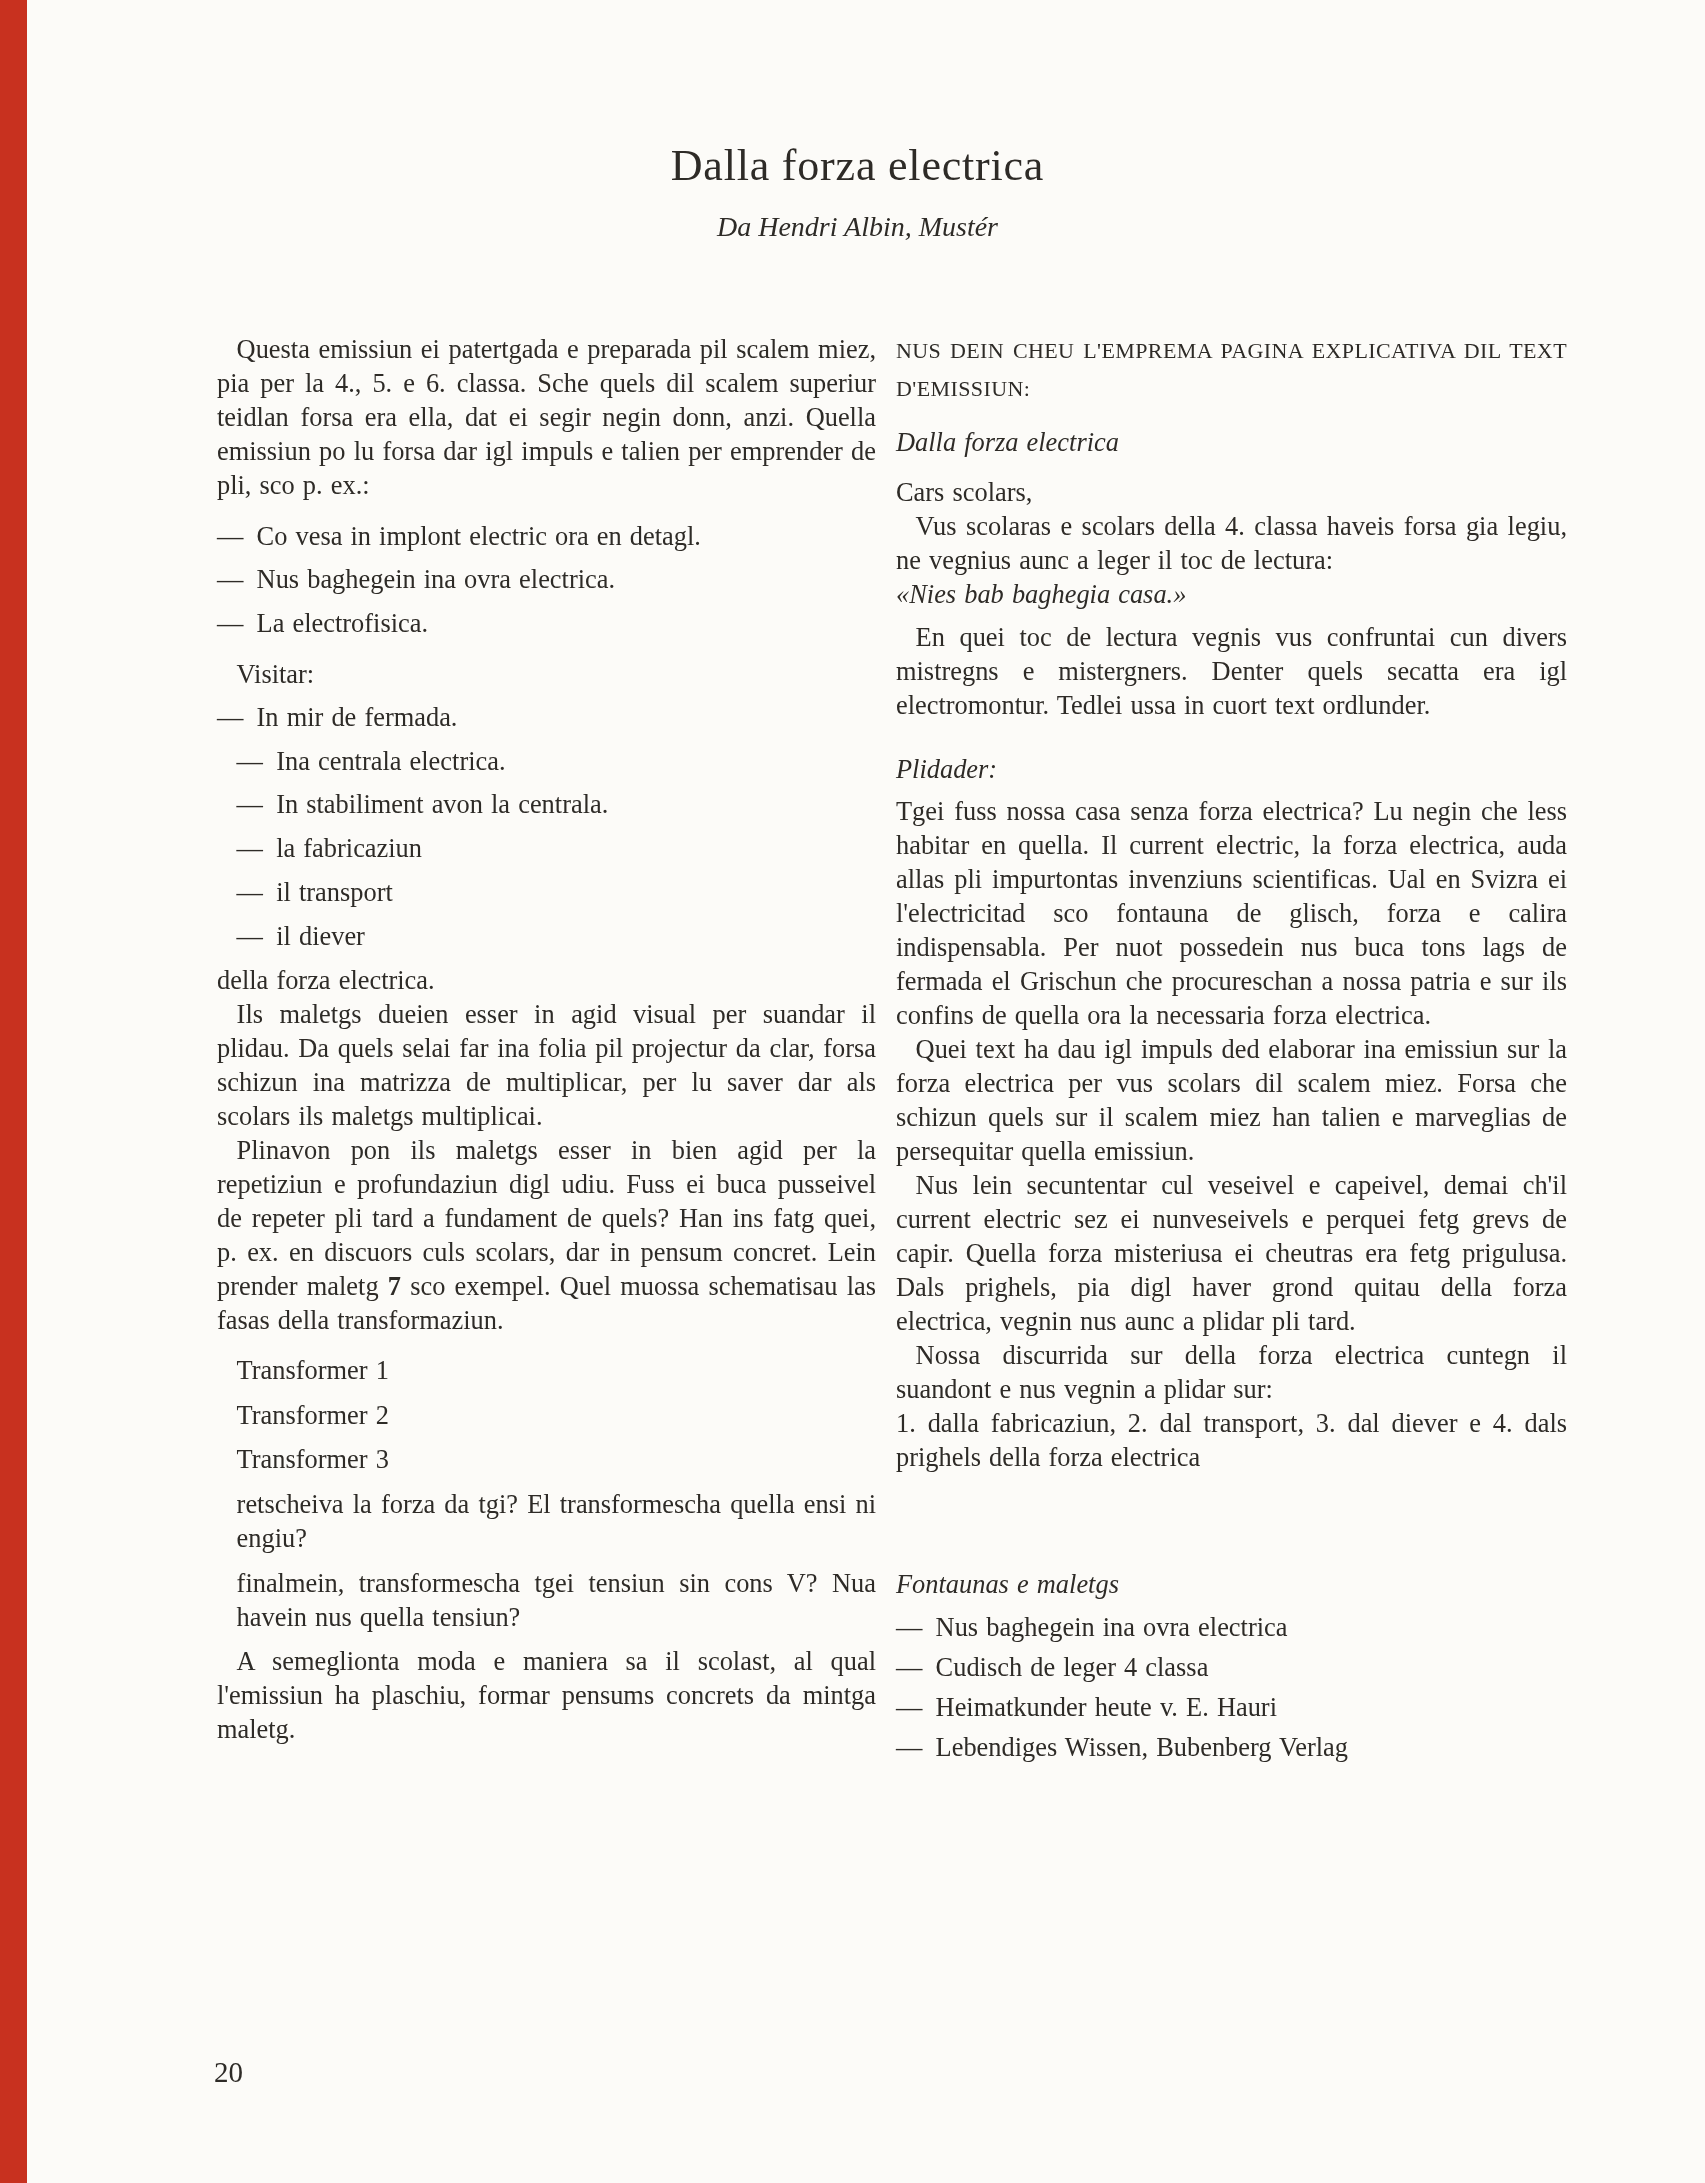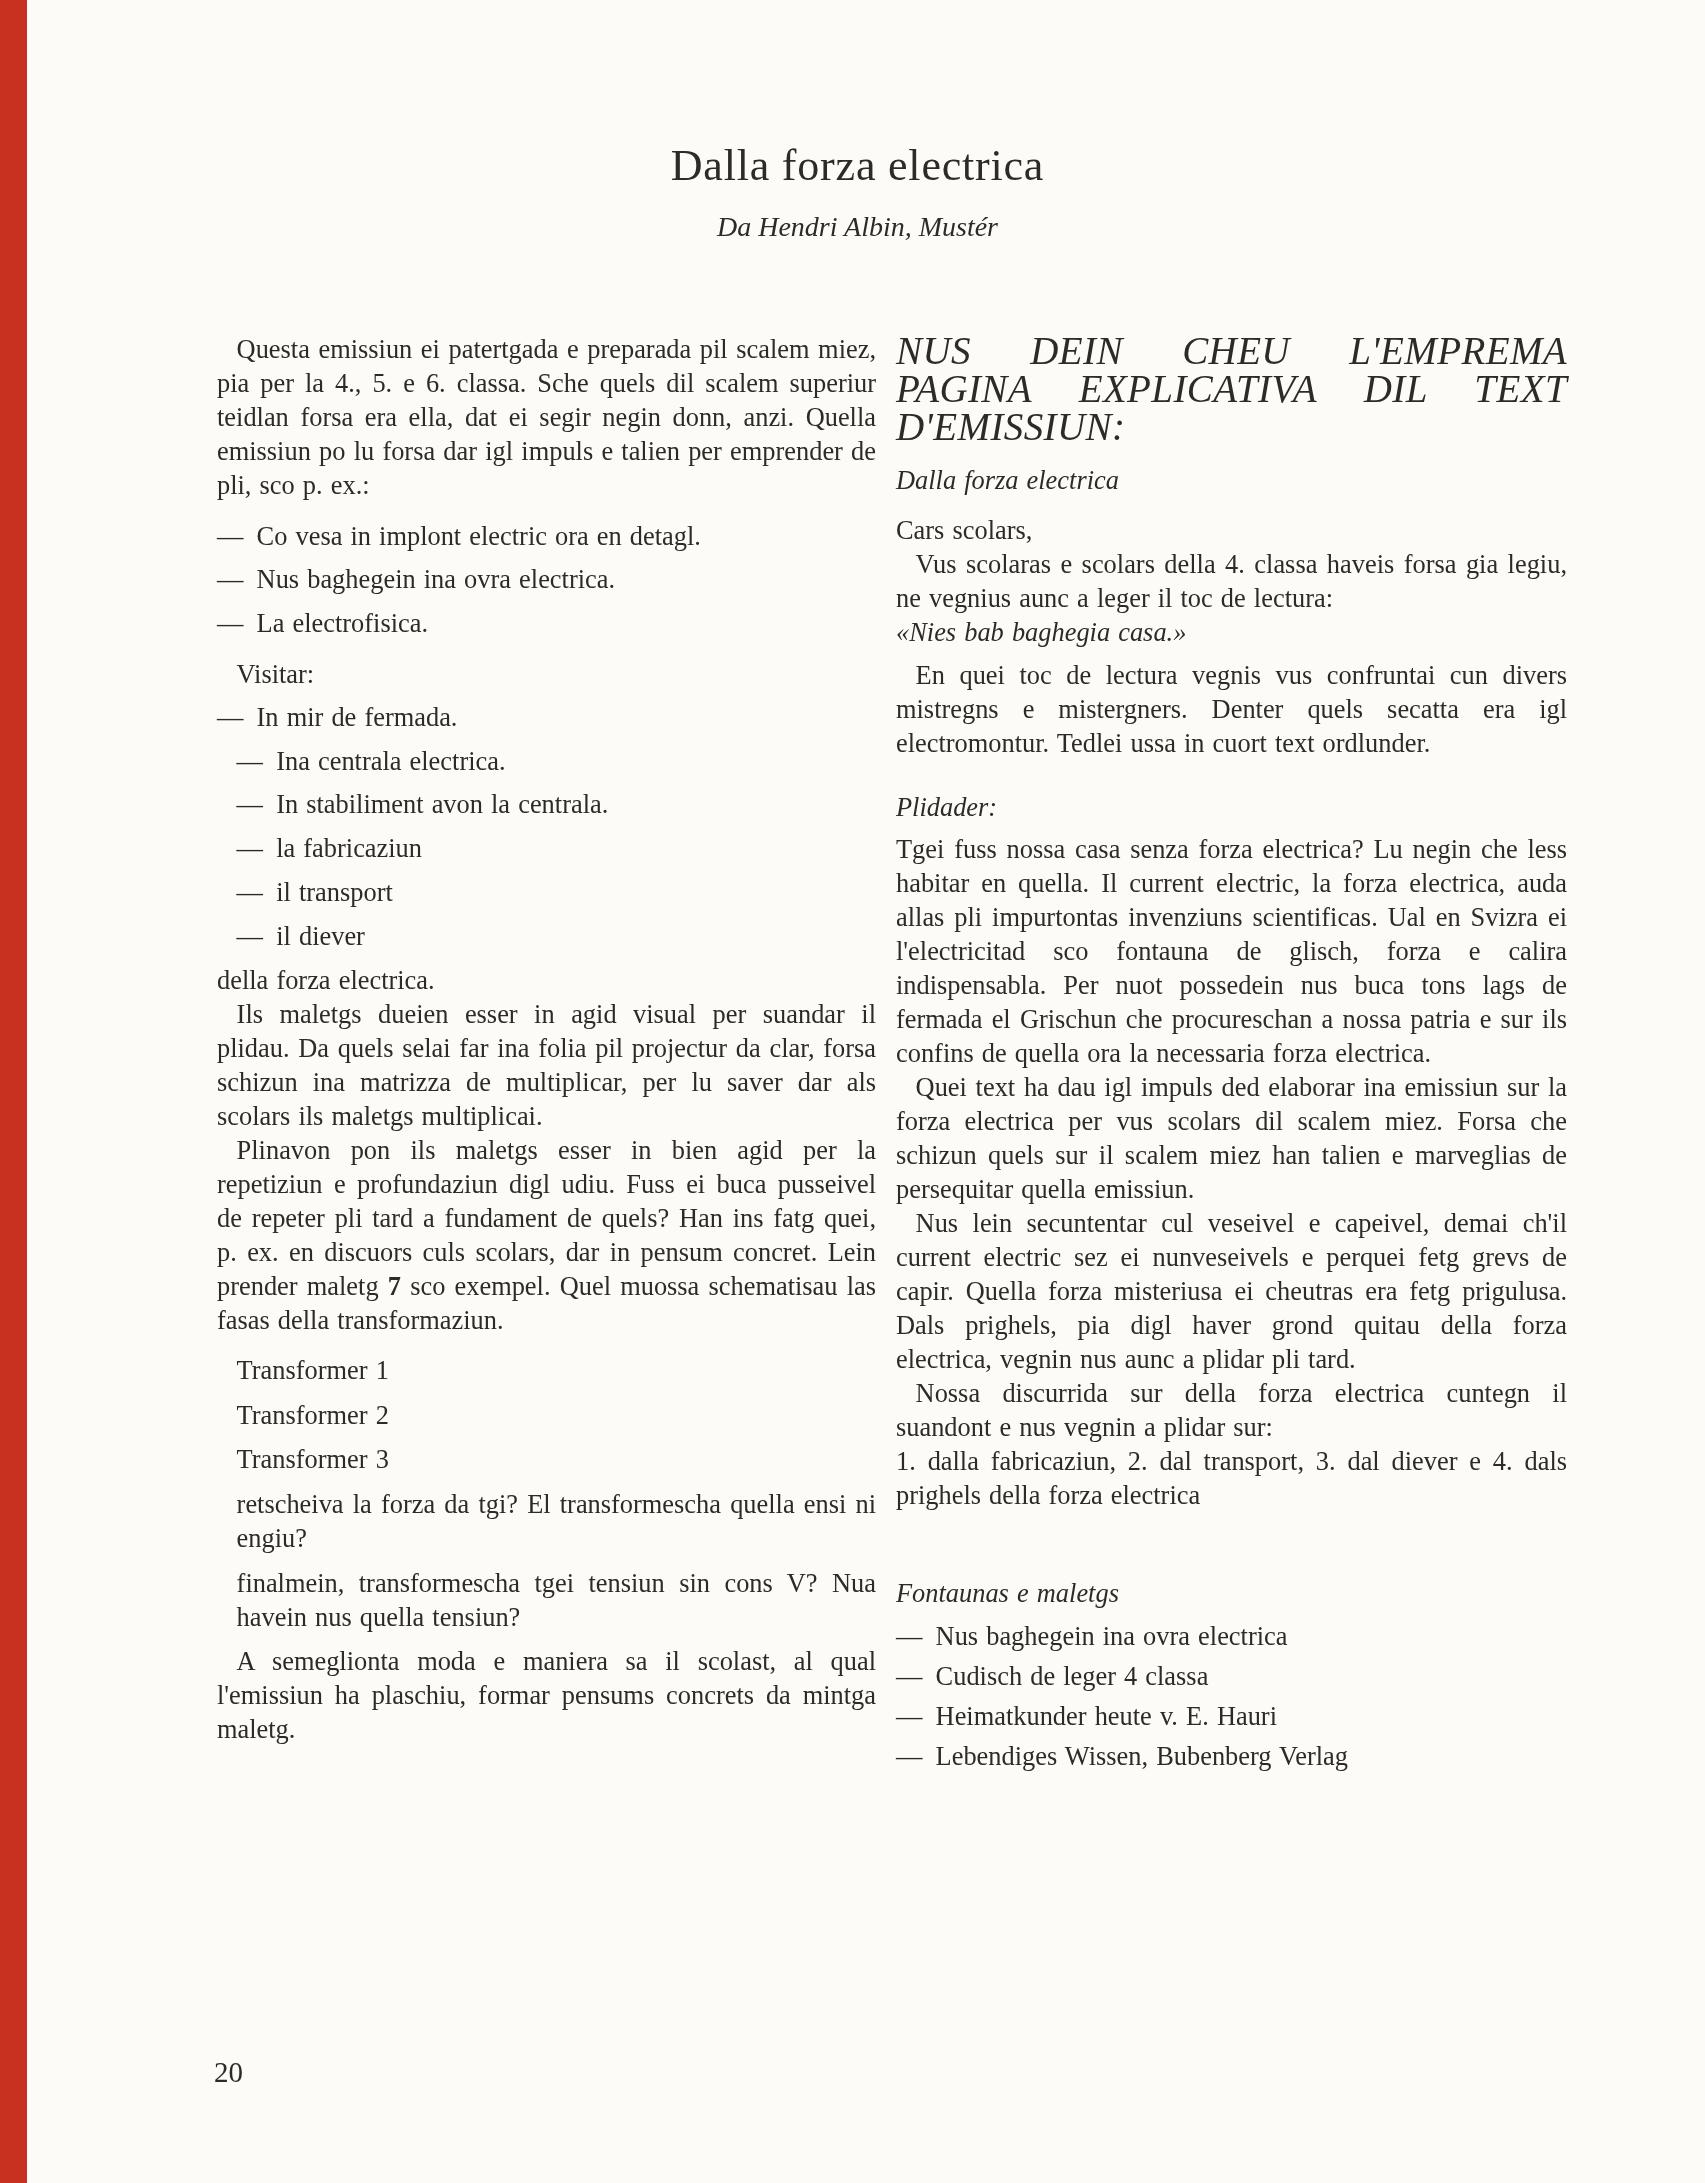--- a/index.html
+++ b/index.html
@@ -17,27 +17,27 @@
   .blk{margin:0;}
   .para-indent{text-indent:19.6px;text-align:justify;}
   .para-flush{text-align:justify;}
   .line-indent{margin-left:19.6px;}
   .line-indent-sp{margin-left:19.6px;margin-bottom:10.6px;}
   .block-indent-just{margin-left:19.6px;text-align:justify;margin-bottom:10.6px;}
   .dash1{margin-bottom:9.8px;}
   .dash2{margin-left:19.6px;margin-bottom:9.8px;}
   .dash2-tight{margin-left:19.6px;}
   .dash-tight{margin-bottom:6px;}
-  .h-caps{font-style:italic;font-size:39px;line-height:38px;text-align:justify;letter-spacing:0.4px;}
+  .h-caps{font-size:22px;line-height:38px;text-align:justify;letter-spacing:0.4px;}
   .h-italic{font-style:italic;margin-bottom:7.6px;}
   .quote-italic{font-style:italic;}
   .gap-sm{margin-top:9px;}
   .gap-md{margin-top:16.6px;}
   .gap-lg{margin-top:30px;}
-  .gap-xl{margin-top:64px;}
+  .gap-xl{margin-top:93px;}
   .bd{font-weight:bold;}
   .page-number{position:absolute;left:214px;top:2056px;font-size:29px;}
 </style>
 </head>
 <body style="background-color: rgb(252, 251, 248); color: rgb(46, 43, 39);">
 
 <div class="stripe" style="background-color: rgb(200, 49, 31);"></div>
 
 <div class="header">
   <div class="title">Dalla forza electrica</div>

